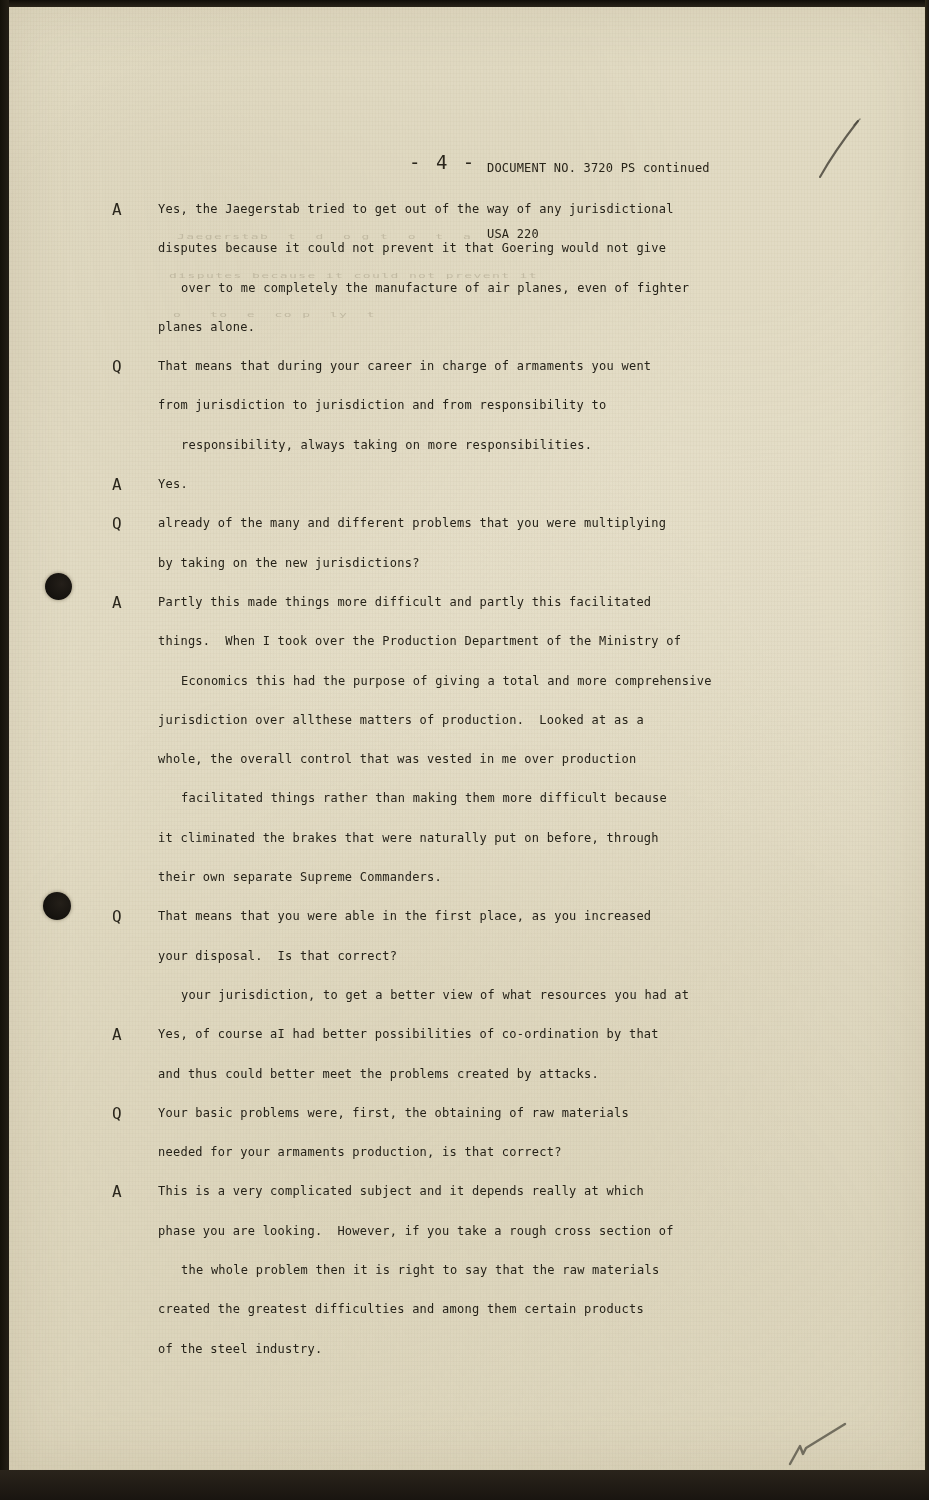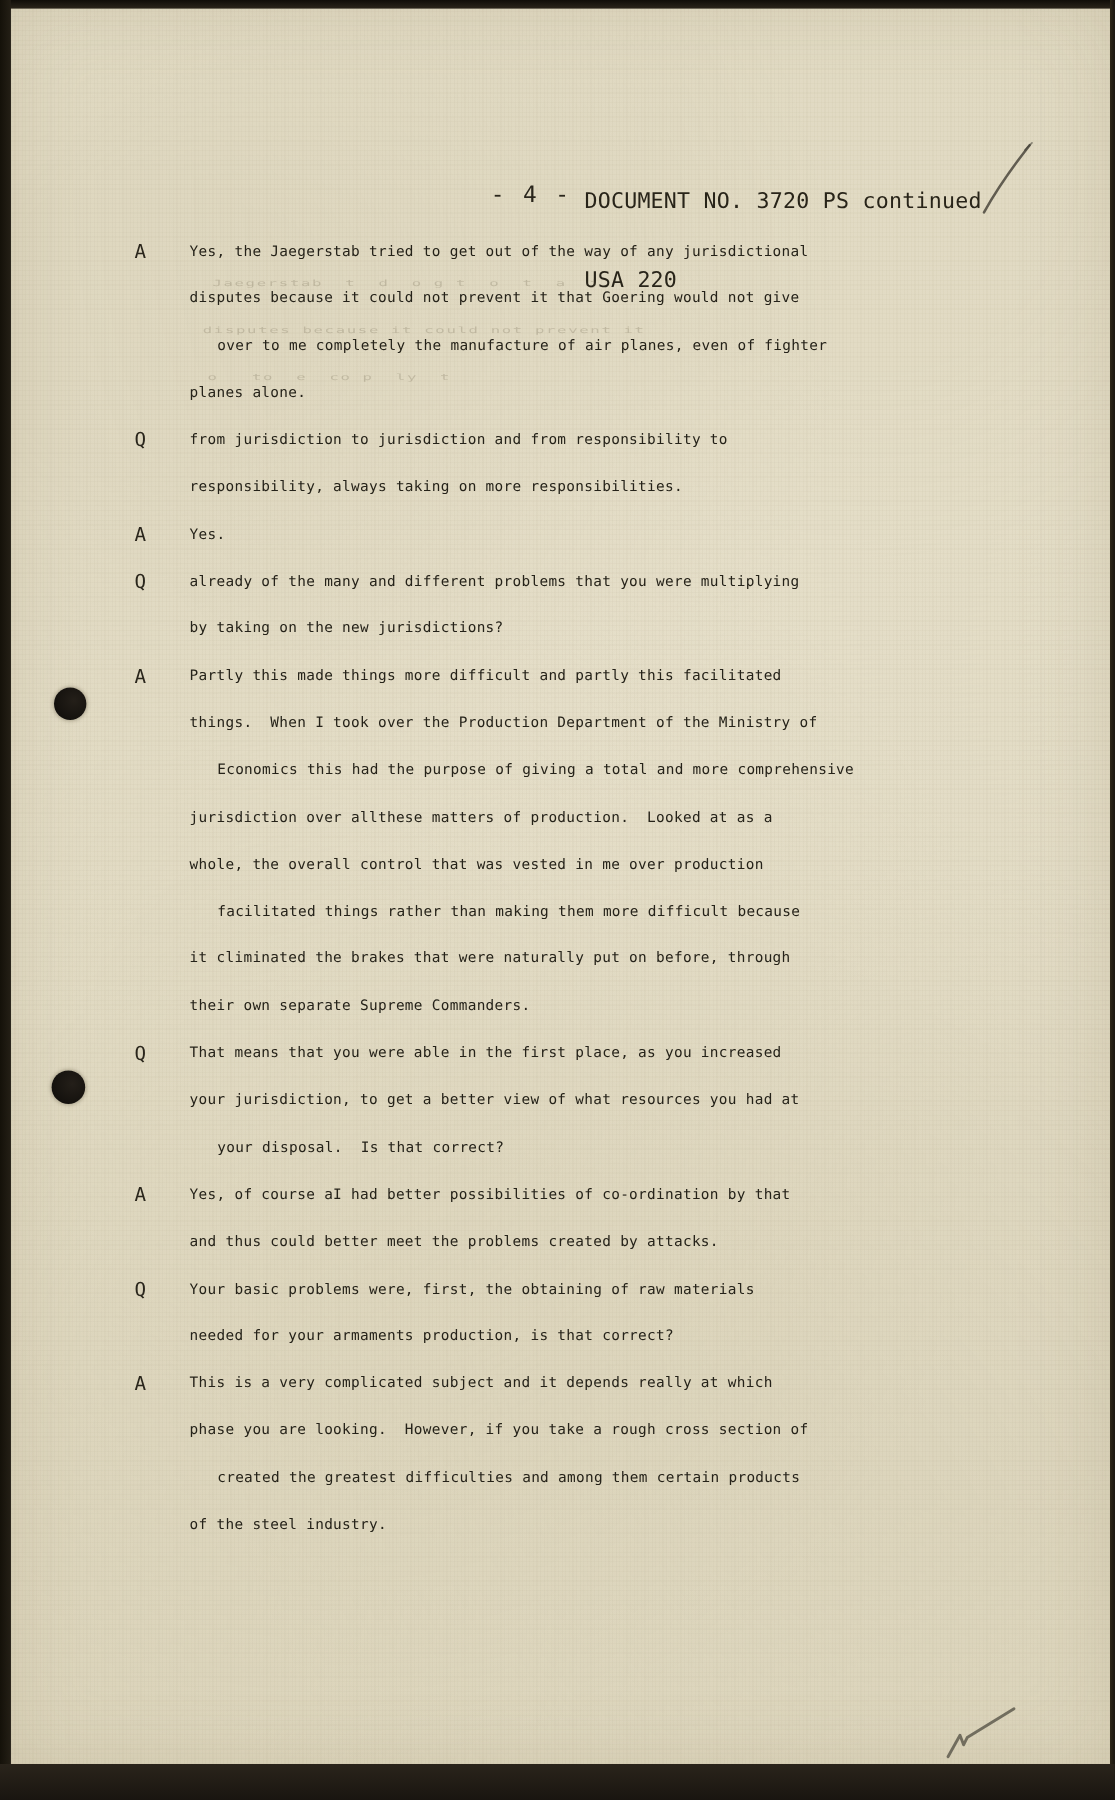--- a/index.html
+++ b/index.html
@@ -67,21 +67,21 @@
     color: #24211b;
     white-space: pre;
     letter-spacing: .2px;
   }
 
   
   #header-block {
     position: absolute;
     left: 478px;
     top: 106px;
-    font-size: 18px;
+    font-size: 12px;
     line-height: 22px;
     color: #282419;
   }
   #header-block .hline { display: block; white-space: pre; }
 
   
   #page-number {
     position: absolute;
     left: 400px;
     top: 144px;
@@ -206,20 +206,21 @@
           <ul class="qa-lines">
             <li style="transform-origin: left center; transform: scaleX(1);">Yes, the Jaegerstab tried to get out of the way of any jurisdictional</li>
             <li style="transform-origin: left center; transform: scaleX(1);">disputes because it could not prevent it that Goering would not give</li>
             <li style="transform-origin: left center; transform: scaleX(1);">over to me completely the manufacture of air planes, even of fighter</li>
             <li style="transform-origin: left center; transform: scaleX(1);">planes alone.</li>
           </ul>
         </div>
         <div class="qa-block">
           <div class="qa-marker">Q</div>
           <ul class="qa-lines">
+            <li style="transform-origin: left center; transform: scaleX(1);">That means that during your career in charge of armaments you went</li>
             <li style="transform-origin: left center; transform: scaleX(1);">from jurisdiction to jurisdiction and from responsibility to</li>
             <li style="transform-origin: left center; transform: scaleX(1);">responsibility, always taking on more responsibilities.</li>
           </ul>
         </div>
         <div class="qa-block">
           <div class="qa-marker">A</div>
           <ul class="qa-lines">
             <li style="transform-origin: left center; transform: scaleX(1);">Yes.</li>
           </ul>
         </div>
@@ -240,22 +241,22 @@
             <li style="transform-origin: left center; transform: scaleX(1);">whole, the overall control that was vested in me over production</li>
             <li style="transform-origin: left center; transform: scaleX(1);">facilitated things rather than making them more difficult because</li>
             <li style="transform-origin: left center; transform: scaleX(1);">it climinated the brakes that were naturally put on before, through</li>
             <li style="transform-origin: left center; transform: scaleX(1);">their own separate Supreme Commanders.</li>
           </ul>
         </div>
         <div class="qa-block">
           <div class="qa-marker">Q</div>
           <ul class="qa-lines">
             <li style="transform-origin: left center; transform: scaleX(1);">That means that you were able in the first place, as you increased</li>
+            <li style="transform-origin: left center; transform: scaleX(1);">your disposal.  Is that correct?</li>
             <li style="transform-origin: left center; transform: scaleX(1);">your jurisdiction, to get a better view of what resources you had at</li>
-            <li style="transform-origin: left center; transform: scaleX(1);">your disposal.  Is that correct?</li>
           </ul>
         </div>
         <div class="qa-block">
           <div class="qa-marker">A</div>
           <ul class="qa-lines">
             <li style="transform-origin: left center; transform: scaleX(1);">Yes, of course aI had better possibilities of co-ordination by that</li>
             <li style="transform-origin: left center; transform: scaleX(1);">and thus could better meet the problems created by attacks.</li>
           </ul>
         </div>
         <div class="qa-block">
@@ -263,20 +264,21 @@
           <ul class="qa-lines">
             <li style="transform-origin: left center; transform: scaleX(1);">Your basic problems were, first, the obtaining of raw materials</li>
             <li style="transform-origin: left center; transform: scaleX(1);">needed for your armaments production, is that correct?</li>
           </ul>
         </div>
         <div class="qa-block">
           <div class="qa-marker">A</div>
           <ul class="qa-lines">
             <li style="transform-origin: left center; transform: scaleX(1);">This is a very complicated subject and it depends really at which</li>
             <li style="transform-origin: left center; transform: scaleX(1);">phase you are looking.  However, if you take a rough cross section of</li>
+            <li style="transform-origin: left center; transform: scaleX(1);">the whole problem then it is right to say that the raw materials</li>
             <li style="transform-origin: left center; transform: scaleX(1);">created the greatest difficulties and among them certain products</li>
             <li style="transform-origin: left center; transform: scaleX(1);">of the steel industry.</li>
           </ul>
         </div>
       </div>
 
     <div class="punch-hole" style="left:36px; top:566px; width:27px; height:27px;"></div>
     <div class="punch-hole" style="left:34px; top:885px; width:28px; height:28px;"></div>
 
     <svg class="pen-mark" style="left:805px; top:104px;" width="60" height="70" viewBox="0 0 60 70">

